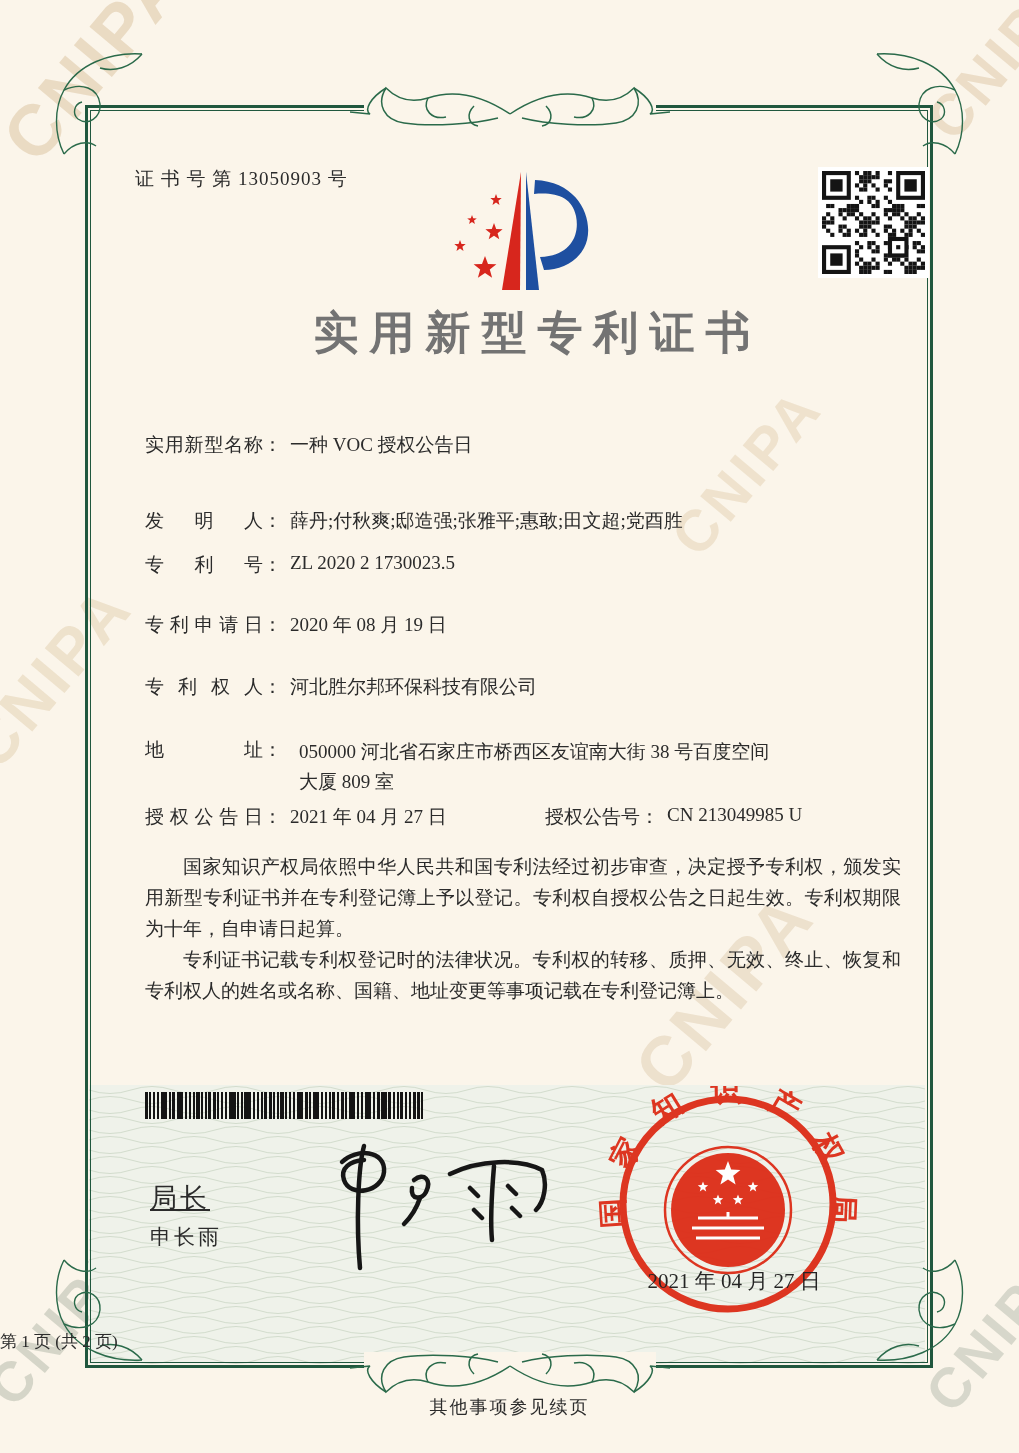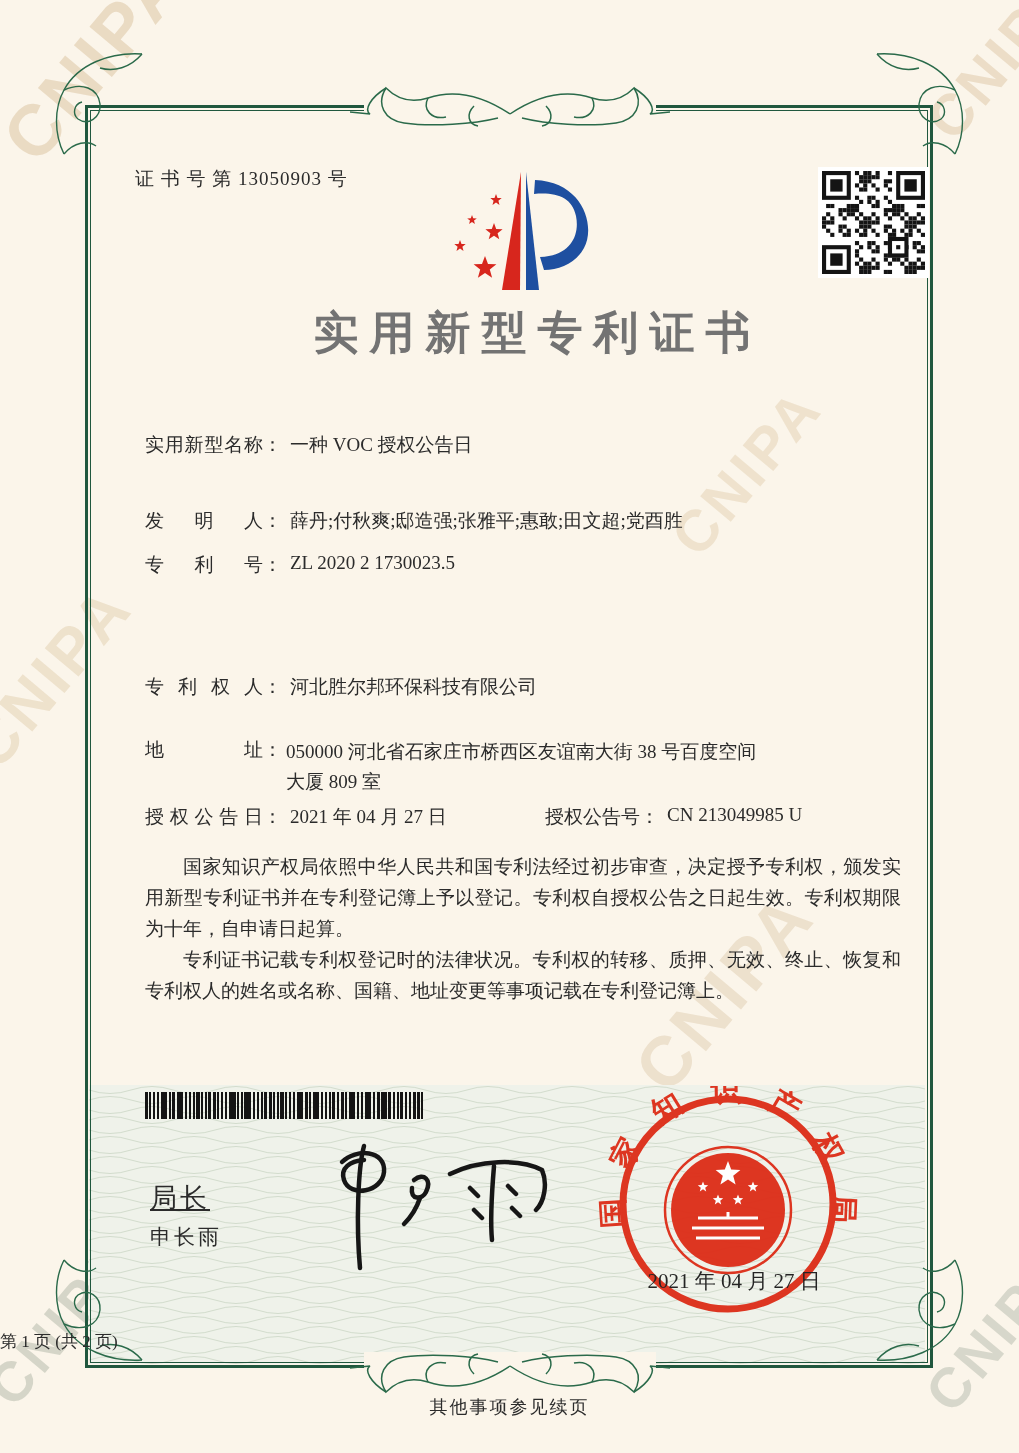--- a/index.html
+++ b/index.html
@@ -25,21 +25,21 @@
   .cert-no{position:absolute;left:135px;top:166px;font-size:19px;letter-spacing:1px;}
   .title{position:absolute;left:0;top:303px;width:100%;text-align:center;
          font-size:45px;font-weight:bold;letter-spacing:11px;color:#737373;padding-left:28px;}
   .logo{position:absolute;left:438px;top:166px;}
   .qr{position:absolute;left:818px;top:167px;width:103px;height:103px;background:#fff;padding:4px;}
   
   .row{position:absolute;left:145px;font-size:19px;white-space:nowrap;}
   .flabel{display:inline-block;width:118px;text-align:justify;text-align-last:justify;vertical-align:top;}
   .colon{vertical-align:top;}
   .fvalue{margin-left:8px;vertical-align:top;}
-  .addr-lines{display:inline-block;margin-left:4px;vertical-align:top;line-height:30px;white-space:normal;width:600px;}
+  .addr-lines{display:inline-block;margin-left:17px;vertical-align:top;line-height:30px;white-space:normal;width:600px;}
   .grant-no-group{position:absolute;left:400px;top:0;}
   .r-name{top:432px;} .r-inv{top:508px;} .r-pat{top:552px;} .r-fil{top:612px;}
   .r-own{top:674px;} .r-addr{top:737px;} .r-grant{top:804px;}
   
   .paras{position:absolute;left:145px;top:851px;width:756px;font-size:19px;line-height:31px;text-align:justify;}
   .paras p{margin:0;text-indent:2em;}
   
   .barcode{position:absolute;left:145px;top:1092px;width:278px;height:27px;
     background:
       repeating-linear-gradient(90deg,#141414 0 2px,rgba(0,0,0,0) 2px 4px),
@@ -385,20 +385,23 @@
 
   <div class="row r-name">
     <span class="flabel">实用新型名称</span><span class="colon">：</span><span class="fvalue">一种 VOC 授权公告日</span>
   </div>
   <div class="row r-inv">
     <span class="flabel">发明人</span><span class="colon">：</span><span class="fvalue">薛丹;付秋爽;邸造强;张雅平;惠敢;田文超;党酉胜</span>
   </div>
   <div class="row r-pat">
     <span class="flabel">专利号</span><span class="colon">：</span><span class="fvalue">ZL 2020 2 1730023.5</span>
   </div>
+  <div class="row r-fil">
+    <span class="flabel">专利申请日</span><span class="colon">：</span><span class="fvalue">2020 年 08 月 19 日</span>
+  </div>
   <div class="row r-own">
     <span class="flabel">专利权人</span><span class="colon">：</span><span class="fvalue">河北胜尔邦环保科技有限公司</span>
   </div>
   <div class="row r-addr">
     <span class="flabel">地址</span><span class="colon">：</span><span class="addr-lines"><span>050000  河北省石家庄市桥西区友谊南大街 38 号百度空间</span><br><span>大厦 809 室</span></span>
   </div>
   <div class="row r-grant">
     <span class="flabel">授权公告日</span><span class="colon">：</span><span class="fvalue">2021 年 04 月 27 日</span>
     <span class="grant-no-group">
       <span>授权公告号</span><span class="colon">：</span><span class="fvalue">CN 213049985 U</span>

